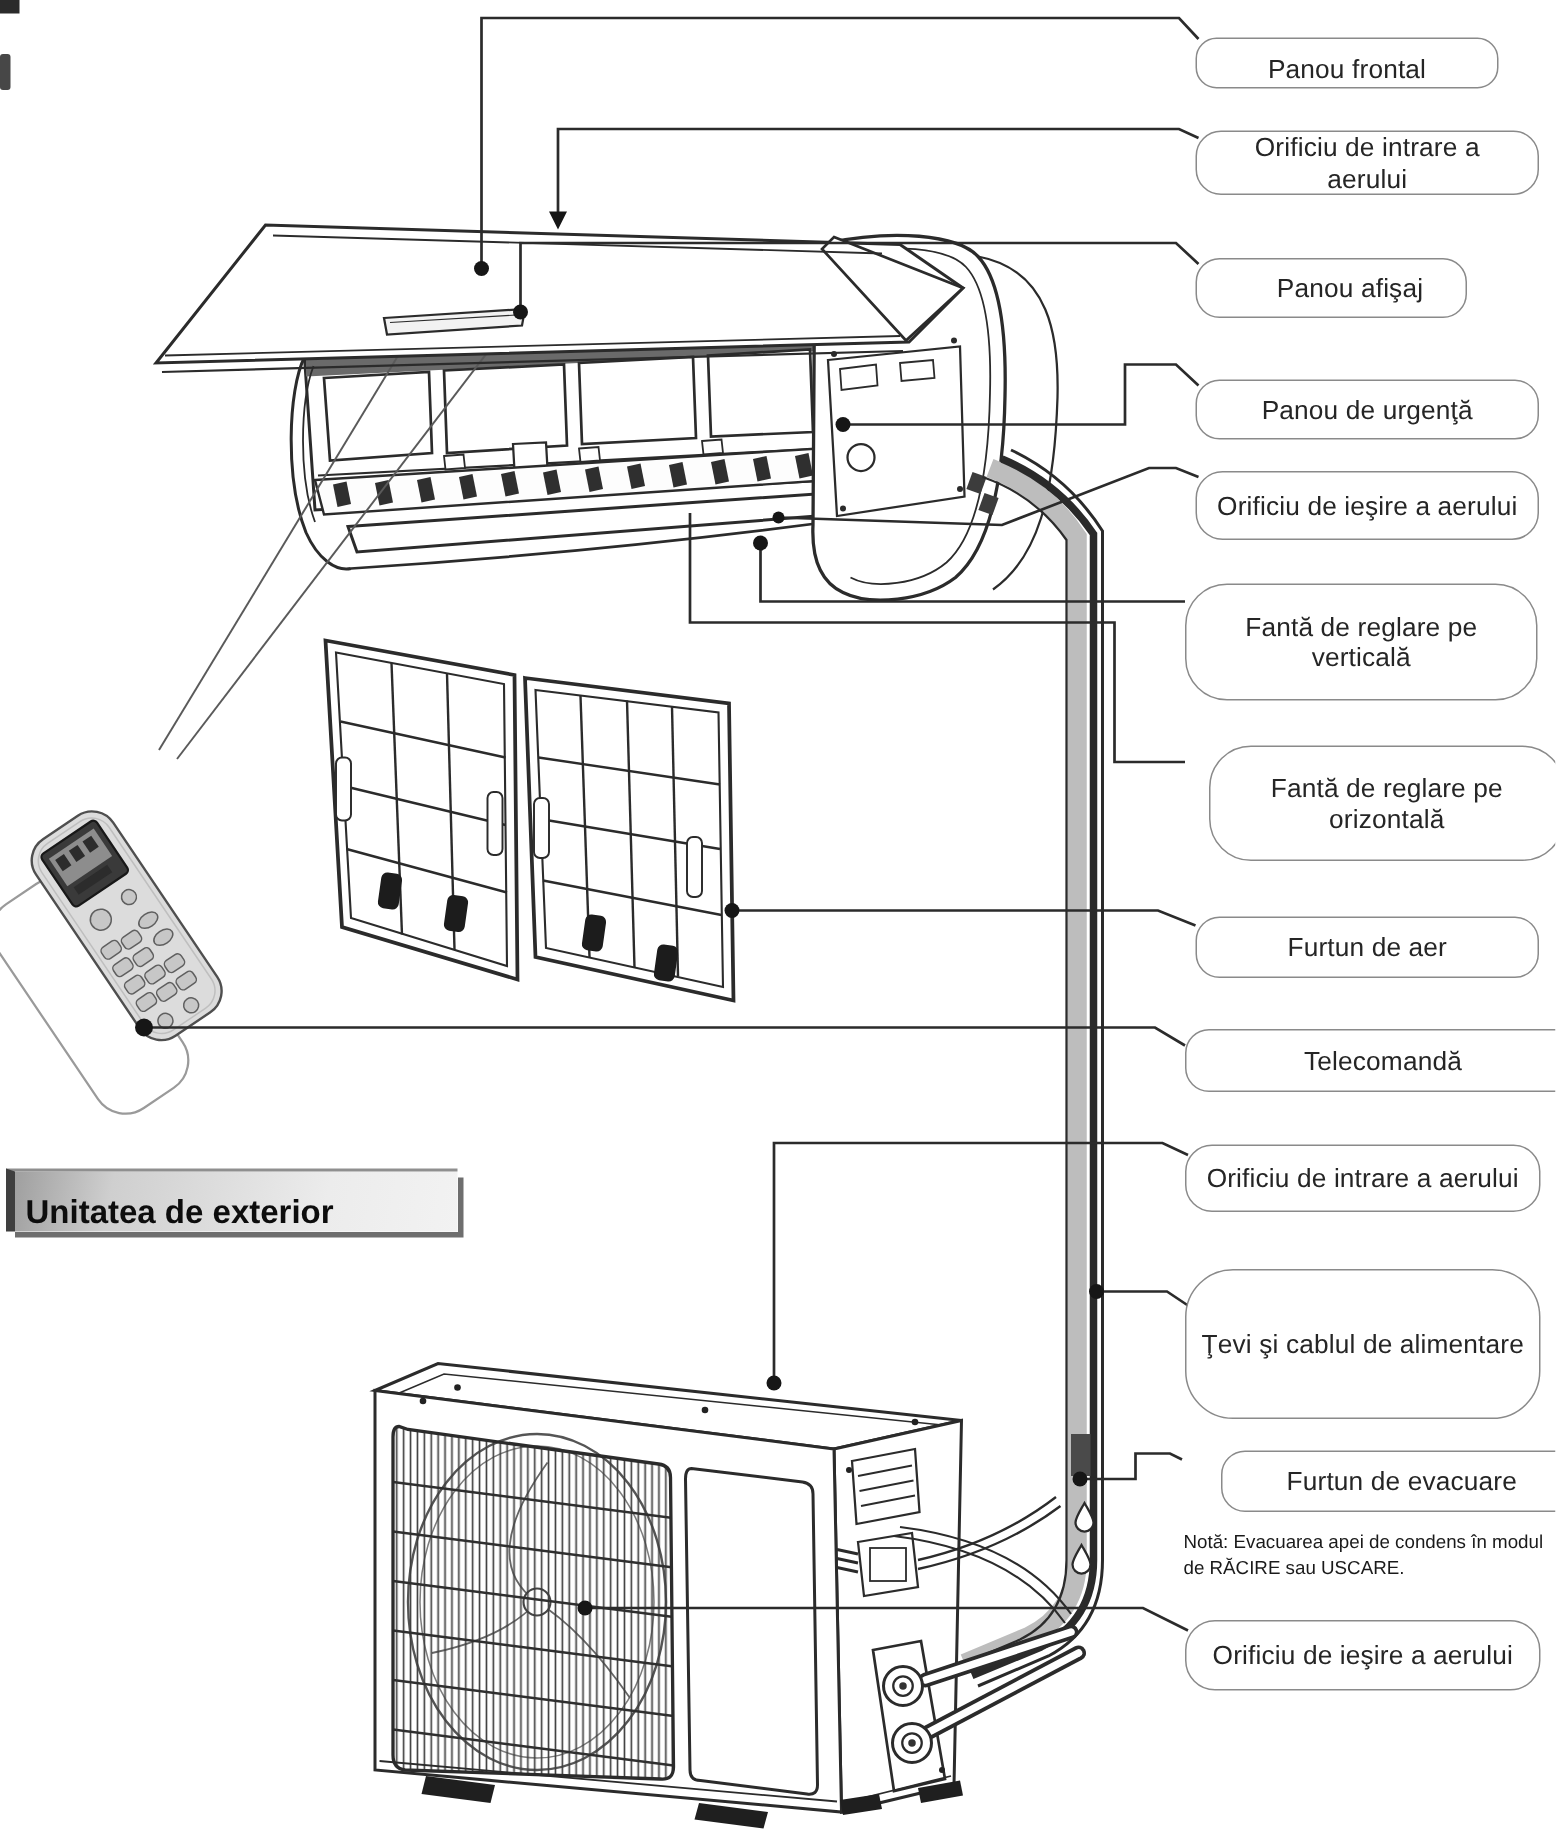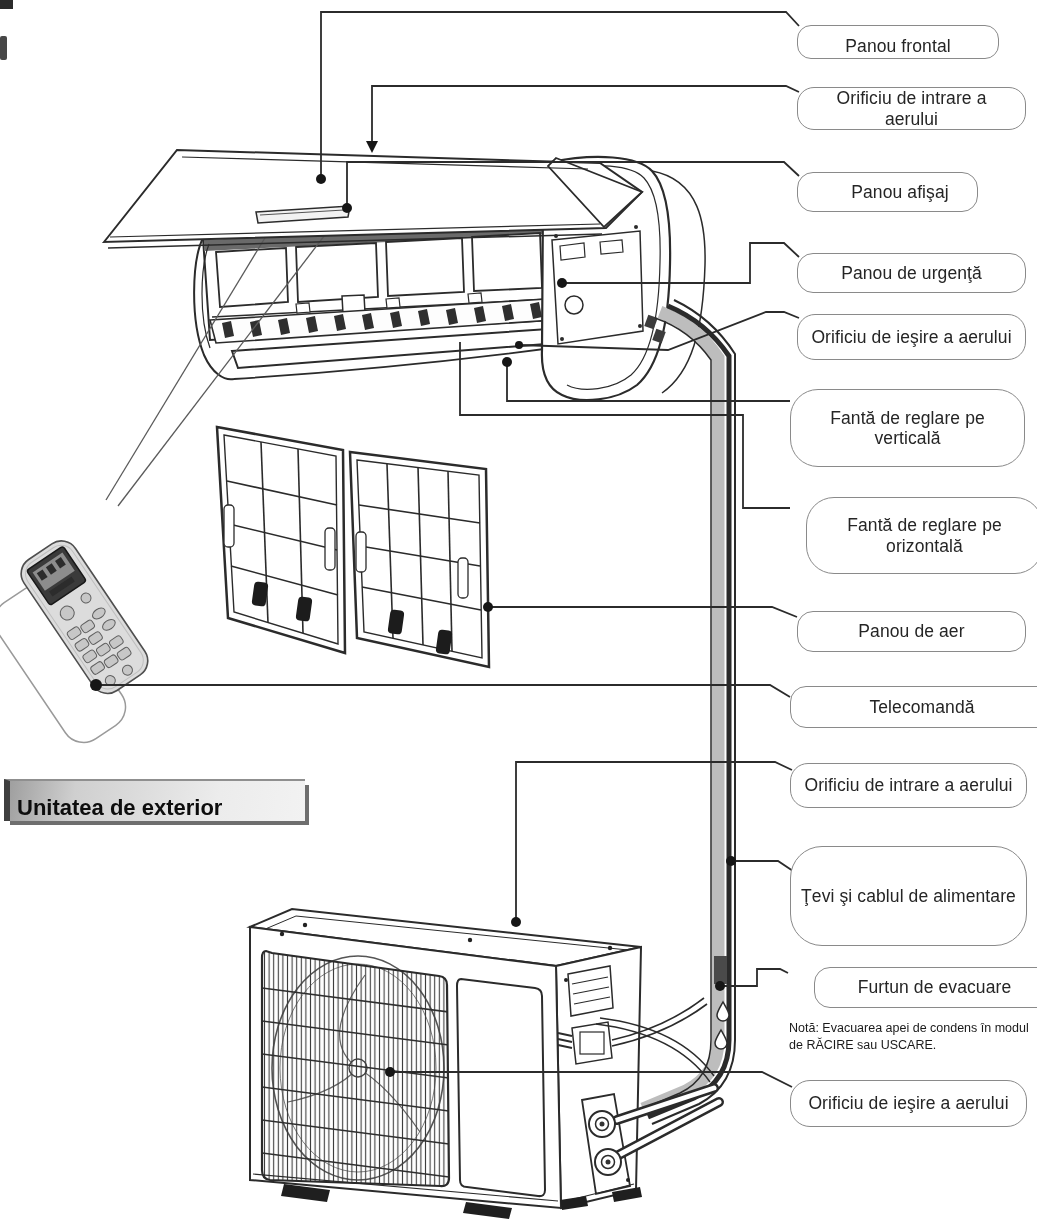--- a/index.html
+++ b/index.html
@@ -307,21 +307,21 @@
   <div class="callout" style="left:797px;top:314px;width:229px;height:46px;border-radius:18px;">
       <span>Orificiu de ieşire a aerului</span>
     </div>
   <div class="callout" style="left:790px;top:389px;width:235px;height:78px;border-radius:28px;">
       <span>Fantă de reglare pe verticală</span>
     </div>
   <div class="callout" style="left:790px;top:497px;width:237px;height:77px;border-radius:28px;margin-left:16px;">
       <span>Fantă de reglare pe orizontală</span>
     </div>
   <div class="callout" style="left:797px;top:611px;width:229px;height:41px;border-radius:16px;">
-      <span>Panou de aer</span>
+      <span>Furtun de aer</span>
     </div>
   <div class="callout" style="left:790px;top:686px;width:264px;height:42px;border-radius:16px;">
       <span>Telecomandă</span>
     </div>
   <div class="callout" style="left:790px;top:763px;width:237px;height:45px;border-radius:18px;">
       <span>Orificiu de intrare a aerului</span>
     </div>
   <div class="callout" style="left:790px;top:846px;width:237px;height:100px;border-radius:32px;">
       <span>Ţevi şi cablul de alimentare</span>
     </div>

